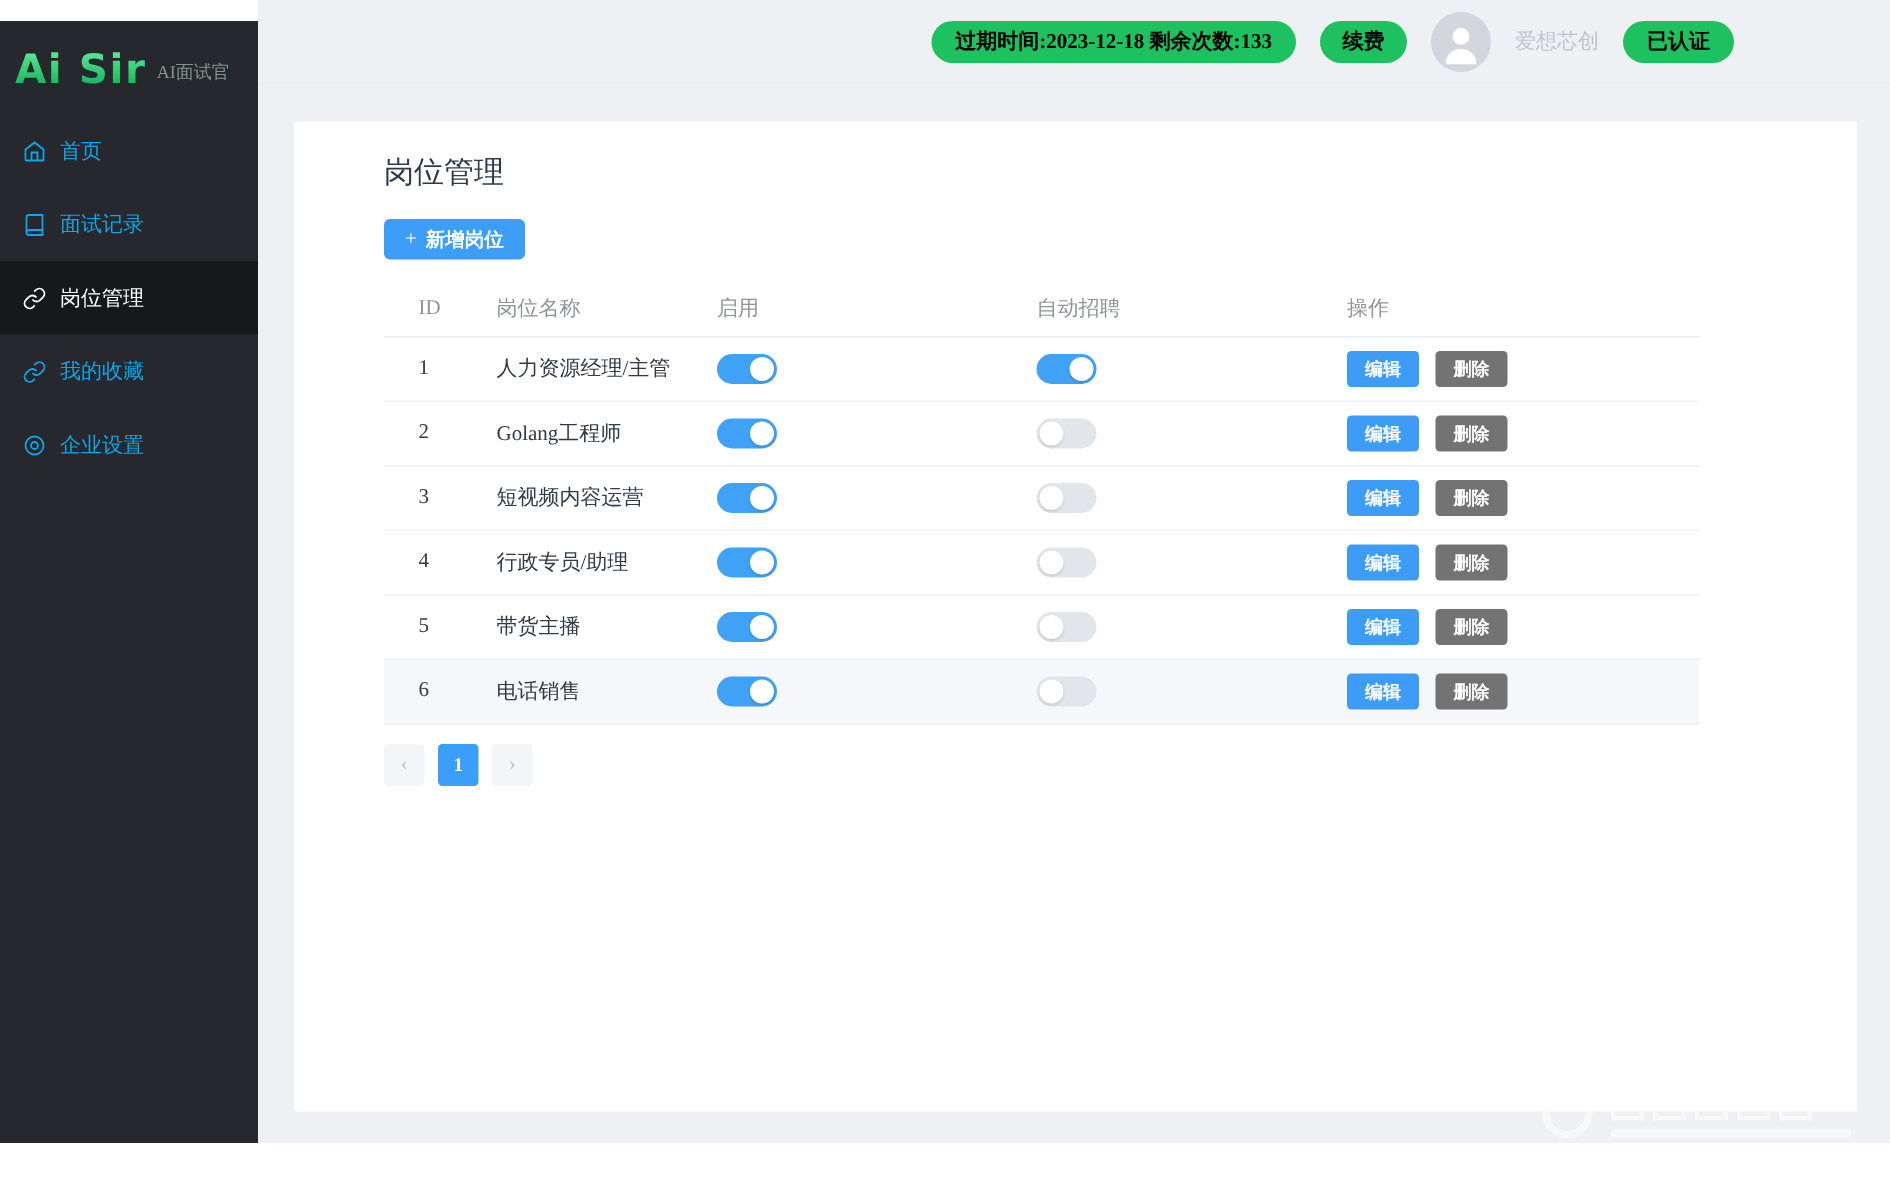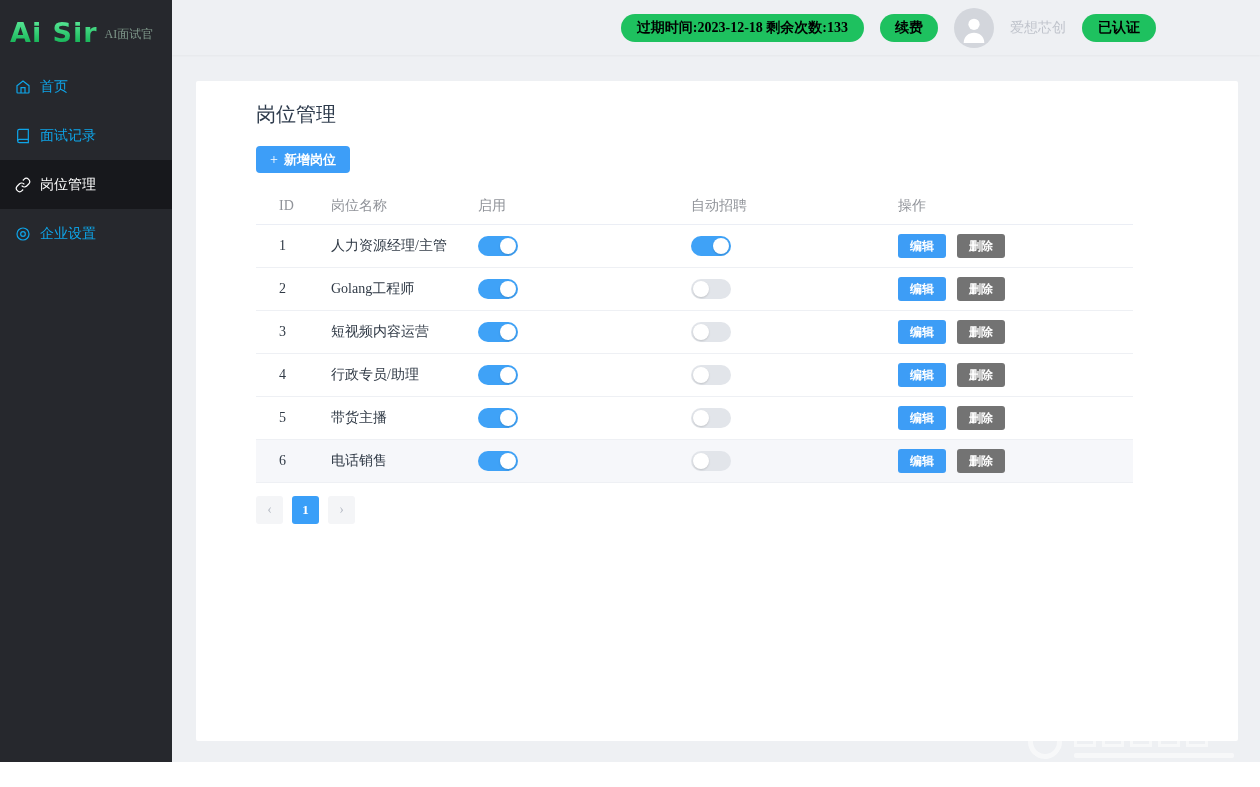--- a/index.html
+++ b/index.html
@@ -6,21 +6,21 @@
   html,body { width:1260px; height:787px; overflow:hidden; }
   body {
     position:relative;
     background:#ffffff;
     font-family:"Liberation Serif","DejaVu Serif",serif;
     color:#303a46;
   }
 
   
   .sidebar {
-    position:absolute; left:0; top:0; width:172px; height:762px;
+    position:absolute; left:0; top:14px; width:172px; height:762px;
     background:#26282d; z-index:3;
   }
   .logo-row { display:flex; align-items:flex-end; gap:7px; padding:12px 8px 8px 10px; height:54px; }
   .logo-text {
     font-family:"DejaVu Sans","Liberation Sans",sans-serif;
     font-weight:bold; font-size:27px; line-height:1; letter-spacing:1px;
     background:linear-gradient(180deg,#55e593 10%,#16b457 90%);
     -webkit-background-clip:text; background-clip:text; color:transparent;
   }
   .logo-sub { font-size:12px; color:#7e978a; padding-bottom:3px; white-space:nowrap; }
@@ -156,20 +156,27 @@
           <path d="M6.5 2H20v20H6.5A2.5 2.5 0 0 1 4 19.5v-15A2.5 2.5 0 0 1 6.5 2z"></path>
         </svg>
       <span>面试记录</span>
     </div>
     <div class="nav-item active">
       <svg viewBox="0 0 24 24">
           <path d="M10 13a5 5 0 0 0 7.54.54l3-3a5 5 0 0 0-7.07-7.07l-1.72 1.71"></path>
           <path d="M14 11a5 5 0 0 0-7.54-.54l-3 3a5 5 0 0 0 7.07 7.07l1.71-1.71"></path>
         </svg>
       <span>岗位管理</span>
+    </div>
+    <div class="nav-item">
+      <svg viewBox="0 0 24 24">
+          <path d="M10 13a5 5 0 0 0 7.54.54l3-3a5 5 0 0 0-7.07-7.07l-1.72 1.71"></path>
+          <path d="M14 11a5 5 0 0 0-7.54-.54l-3 3a5 5 0 0 0 7.07 7.07l1.71-1.71"></path>
+        </svg>
+      <span>我的收藏</span>
     </div>
     <div class="nav-item">
       <svg viewBox="0 0 24 24">
           <circle cx="12" cy="12" r="9"></circle>
           <circle cx="12" cy="12" r="3.5"></circle>
         </svg>
       <span>企业设置</span>
     </div>
   </nav>
 </aside>

